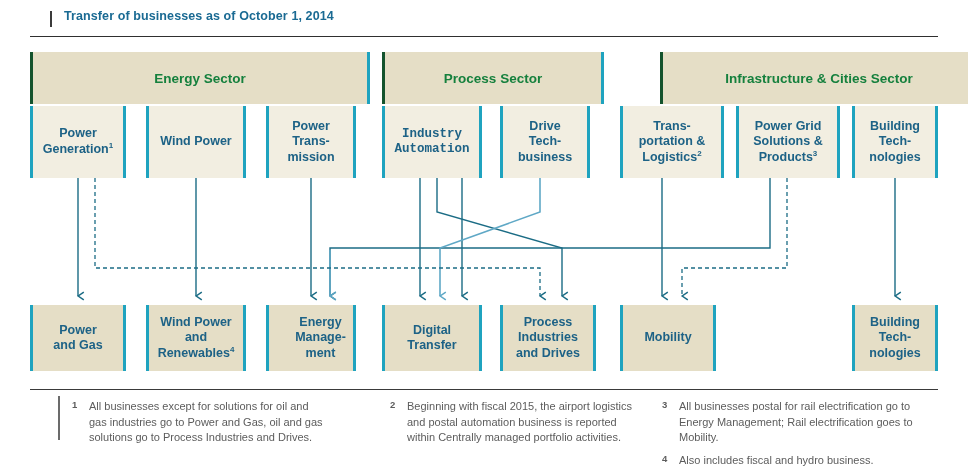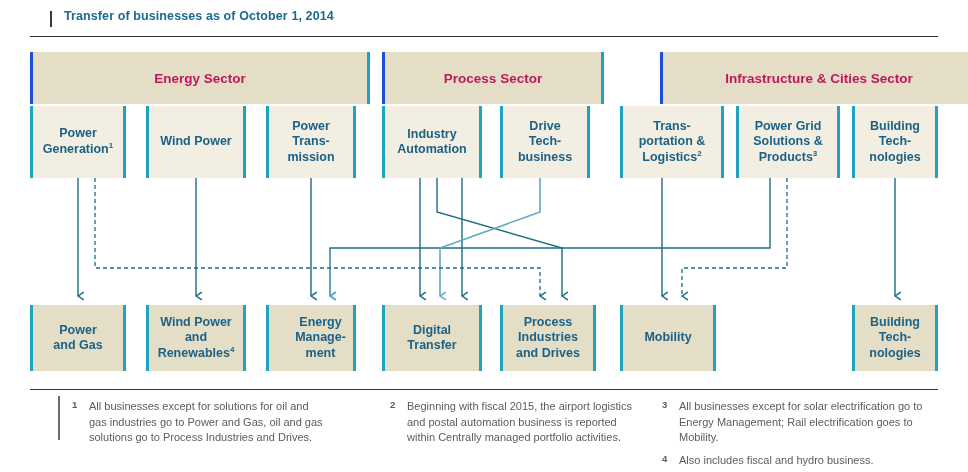--- a/index.html
+++ b/index.html
@@ -28,23 +28,23 @@
     position: absolute; left: 30px; top: 30px; width: 908px; height: 1px;
     background: #2f2f2f;
   }
 
   
   #diagram { position: absolute; left: 0; top: 0; width: 968px; height: 472px; }
   #wires { position: absolute; left: 0; top: 0; width: 968px; height: 472px; }
 
   .sector-header {
     position: absolute; background: #e5dec6;
-    border-left: 3px solid #1d4ed8; border-right: 3px solid #1fa3bf;
+    border-left: 3px solid #14532d; border-right: 3px solid #1fa3bf;
     display: flex; align-items: center; justify-content: center;
-    color: #be185d; font-size: 13.5px; font-weight: bold;
+    color: #15803d; font-size: 13.5px; font-weight: bold;
     text-align: center;
   }
   .division {
     position: absolute; background: #f2eee1;
     border-left: 3px solid #1fa3bf; border-right: 3px solid #1fa3bf;
     display: flex; align-items: center; justify-content: center;
     color: #1d6286; font-size: 12.5px; font-weight: bold;
     text-align: center; line-height: 1.22; padding: 0 4px;
   }
   .target {
@@ -153,21 +153,21 @@
       <span style="white-space:pre-line;">Wind Power</span>
     </span>
   </div>
   <div class="division" style="left:266px; top:106px; width:90px; height:72px;">
     <span>
       <span style="white-space:pre-line;">Power
 Trans-
 mission</span>
     </span>
   </div>
-  <div class="division" style="left:382px; top:106px; width:100px; height:72px;">
+  <div class="division" style="left:382px; top:106px; width:100px; height:72px;font-family:Liberation Mono, monospace;">
     <span>
       <span style="white-space:pre-line;">Industry
 Automation</span>
     </span>
   </div>
   <div class="division" style="left:500px; top:106px; width:90px; height:72px;">
     <span>
       <span style="white-space:pre-line;">Drive
 Tech-
 business</span>
@@ -255,19 +255,19 @@
 <div class="fn-col" style="left:390px; width:250px;">
   <div class="fn-item">
     <div class="fn-num">2</div>
     <div class="fn-txt">Beginning with fiscal 2015, the airport logistics and postal automation business is reported within Centrally managed portfolio activities.</div>
   </div>
 </div>
 
 <div class="fn-col" style="left:662px; width:266px;">
   <div class="fn-item">
     <div class="fn-num">3</div>
-    <div class="fn-txt">All businesses except for solar electrification go to Energy Management; Rail electrification goes to Mobility.</div>
+    <div class="fn-txt">All businesses postal for rail electrification go to Energy Management; Rail electrification goes to Mobility.</div>
   </div>
   <div class="fn-item">
     <div class="fn-num">4</div>
     <div class="fn-txt">Also includes fiscal and hydro business.</div>
   </div>
 </div>
 
 </body></html>

